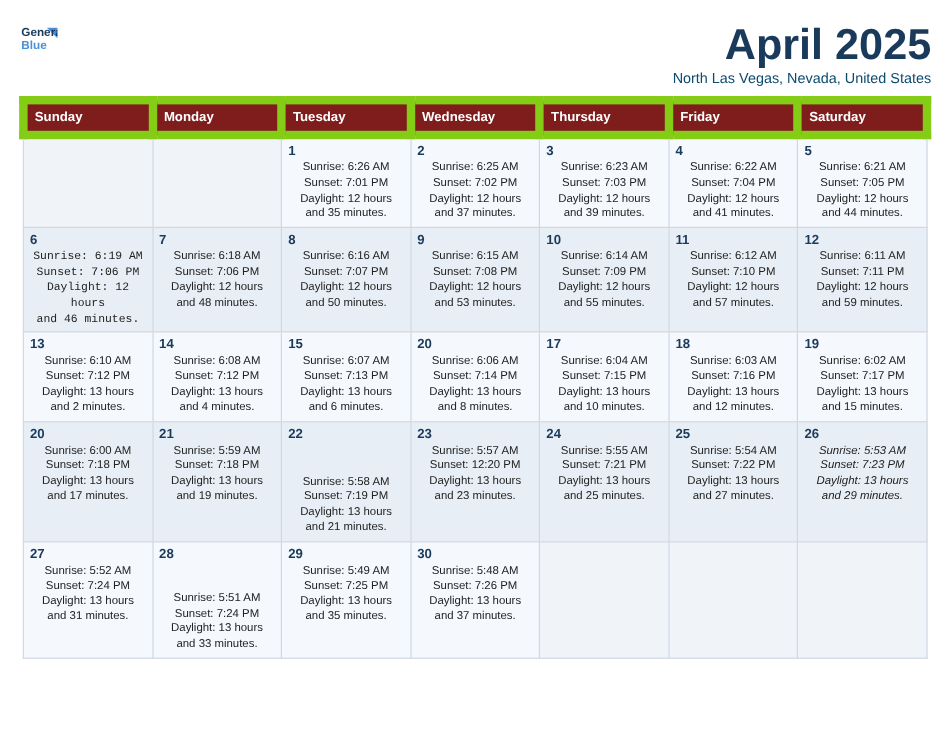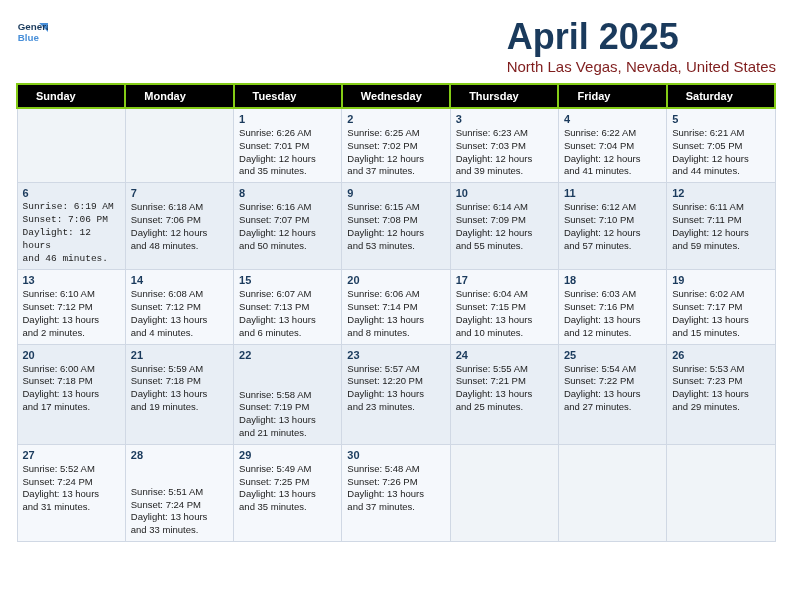--- a/index.html
+++ b/index.html
@@ -18,43 +18,43 @@
     }
     .logo {
       display: flex;
       align-items: center;
       gap: 4px;
     }
     .logo-icon {
       width: 32px;
       height: 32px;
     }
-    .title-section { }
+    .title-section { text-align: right; }
     .month-title {
       font-size: 36px;
       font-weight: bold;
       color: #1a3a5c;
     }
     .location-title {
-      font-size: 15px;
-      color: #7f1d1d;
+      font-size: 12px;
+      color: #0c4a6e;
     }
     table {
       width: 100%;
       border-collapse: collapse;
       font-size: 10.5px;
     }
     thead th {
-      background: #000000;
+      background: #7f1d1d;
       color: #fff;
       text-align: left;
-      padding: 5px 18px;
+      padding: 5px 6px;
       font-size: 11px;
       font-weight: bold;
-      border: 2px solid #84cc16;
+      border: 7px solid #84cc16;
     }
     tbody td {
       border: 1px solid #d0d8e4;
       vertical-align: top;
       padding: 4px 5px;
       width: calc(100% / 7);
       min-height: 80px;
       background: #fff;
     }
     tbody tr:nth-child(odd) td { background: #f5f8fc; }
@@ -63,20 +63,21 @@
       font-size: 11px;
       font-weight: bold;
       color: #1a3a5c;
       display: block;
       margin-bottom: 2px;
     }
     .day-info {
       color: #222;
       font-size: 9.5px;
       line-height: 1.35;
+      text-align: center;
     }
     .empty-cell { background: #f0f4f8 !important; }
   </style>
 </head>
 <body>
 
 <div class="header-row">
   <div class="logo">
     <svg class="logo-icon" viewBox="0 0 36 36">
       <rect x="0" y="0" width="36" height="36" fill="white"></rect>
@@ -283,21 +284,21 @@
         </td>
         <td>
           <span class="day-num">25</span>
           <div class="day-info" style="white-space: pre-line;">Sunrise: 5:54 AM
 Sunset: 7:22 PM
 Daylight: 13 hours
 and 27 minutes.</div>
         </td>
         <td>
           <span class="day-num">26</span>
-          <div class="day-info" style="white-space: pre-line;">Sunrise: 5:53 AM
+          <div class="day-info" style="white-space: pre-line; font-style: italic;">Sunrise: 5:53 AM
 Sunset: 7:23 PM
 Daylight: 13 hours
 and 29 minutes.</div>
         </td>
       </tr>
       <tr>
         <td>
           <span class="day-num">27</span>
           <div class="day-info" style="white-space: pre-line;">Sunrise: 5:52 AM
 Sunset: 7:24 PM

